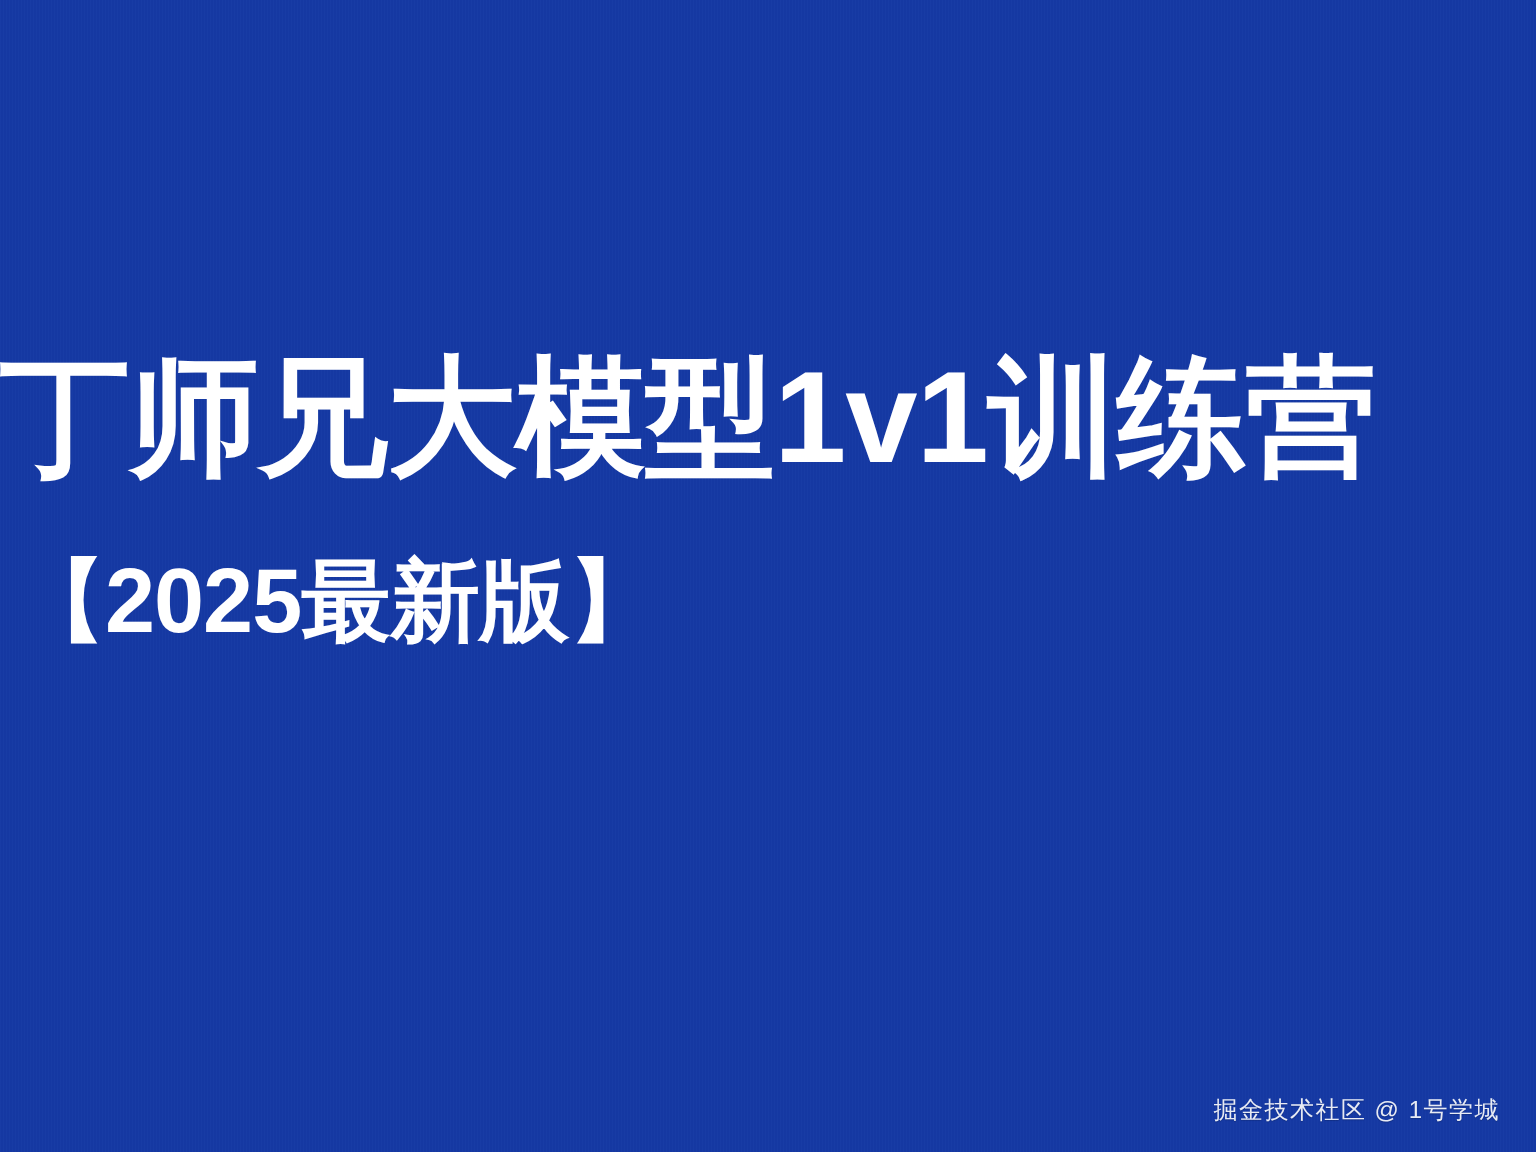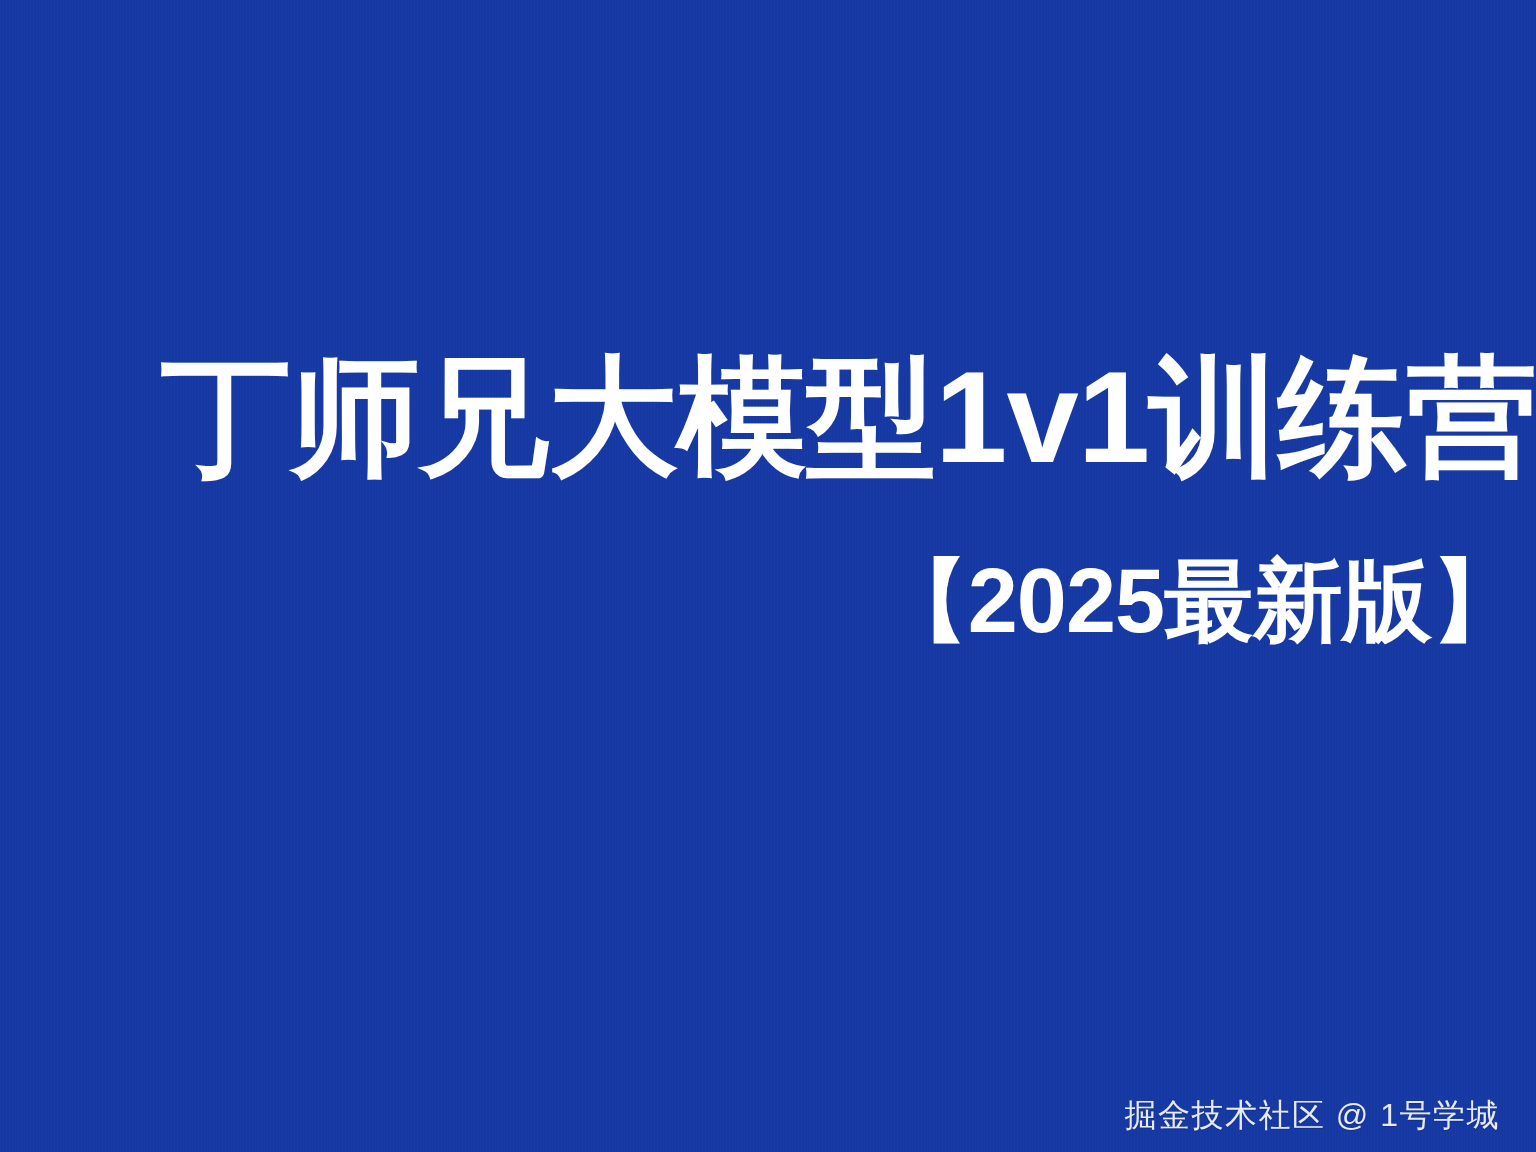--- a/index.html
+++ b/index.html
@@ -36,21 +36,21 @@
       );
     opacity: 0.9;
   }
 
   
   .title-block {
     position: absolute;
     left: 0;
     right: 0;
     top: 352px;
-    text-align: right;
+    text-align: left;
     z-index: 2;
   }
 
   .main-title {
     display: block;
     margin: 0;
     color: #ffffff;
     font-family: "Liberation Sans", "DejaVu Sans", sans-serif;
     font-weight: 700;
     font-size: 130px;
@@ -74,26 +74,26 @@
     font-size: 90px;
     line-height: 1.0;
     letter-spacing: -1px;
     white-space: nowrap;
   }
 
   
   .watermark {
     position: absolute;
     right: 36px;
-    bottom: 18px;
+    bottom: 27px;
     z-index: 3;
     color: rgba(255, 255, 255, 0.90);
     font-family: "Liberation Sans", "DejaVu Sans", sans-serif;
     font-weight: 400;
-    font-size: 32px;
+    font-size: 24px;
     line-height: 1.2;
     letter-spacing: 1.5px;
     white-space: nowrap;
     text-shadow: 0 1px 1px rgba(0, 0, 0, 0.18);
   }
 </style>
 </head>
 <body>
 
 <div class="slide">

